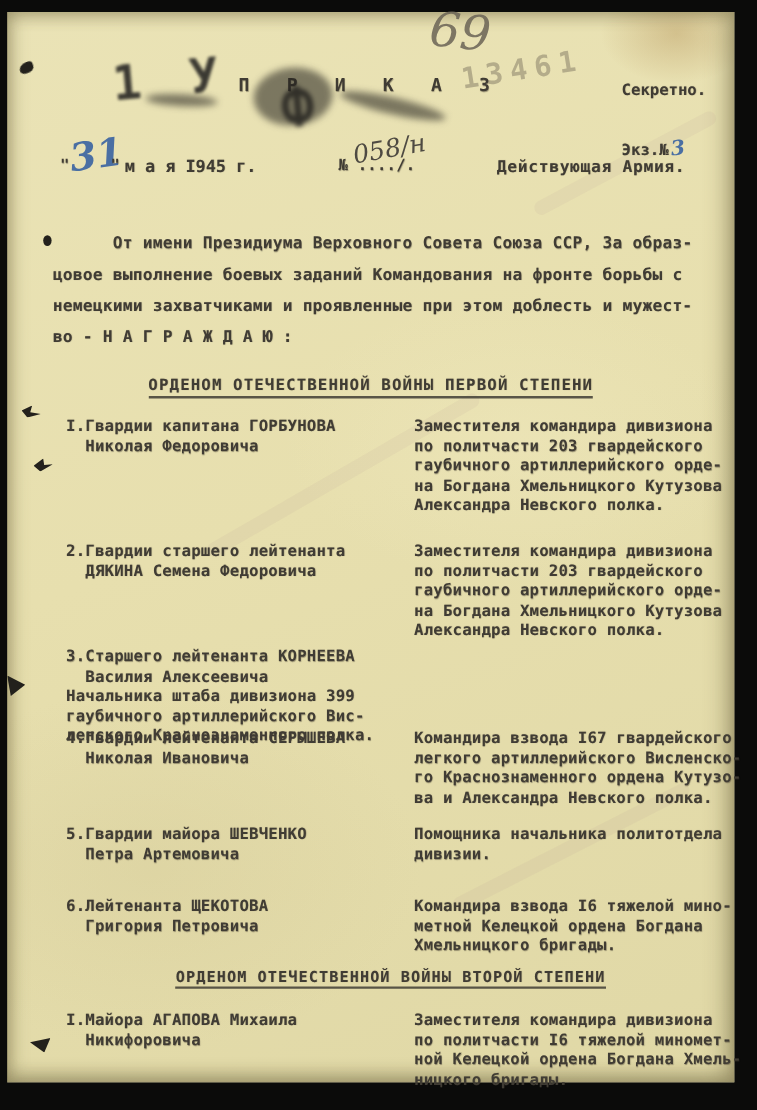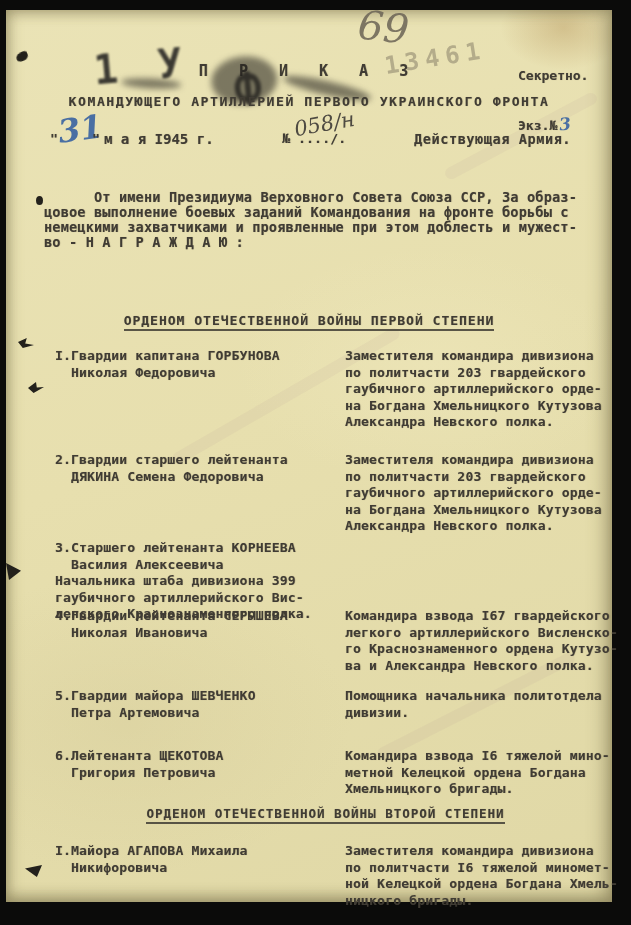--- a/index.html
+++ b/index.html
@@ -26,21 +26,21 @@
     font-weight:bold;color:#403c34;white-space:pre-wrap;
     text-shadow:.4px .4px .7px rgba(62,56,44,.45);
   }
   .abs{position:absolute;}
   .center{left:0;right:0;text-align:center;}
   .hand{font-family:"DejaVu Serif","Liberation Serif",serif;font-style:italic;}
   .title{font-size:15px;letter-spacing:11px;}
   .subtitle{font-size:13px;letter-spacing:1.6px;}
   .secret{font-size:13px;line-height:16px;}
   .body-13{font-size:13px;line-height:16.5px;letter-spacing:.2px;}
-  .preamble{font-size:13.5px;line-height:15px;letter-spacing:.2px;}
+  .preamble{font-size:13.5px;line-height:26px;letter-spacing:.2px;}
   .sec-head{display:inline-block;font-size:13px;letter-spacing:1px;
     border-bottom:2px solid rgba(64,60,52,.85);padding-bottom:1px;}
   .sec-head-2{font-size:12.5px;}
   .entry{position:absolute;left:49px;display:flex;}
   .col-name{width:290px;}
   .col-pos{width:285px;}
   .blue{color:#4a6fa3;text-shadow:none;}
   .pencil{color:#6b6456;text-shadow:none;}
   .faded{color:#a39b7d;text-shadow:none;}
   .ink-mark{position:absolute;background:#23211c;filter:blur(.4px);}
@@ -74,21 +74,20 @@
   <div class="abs center typed title" style="top:52px;">П Р И К А З</div>
 
   <div class="overstamp">
     <span class="st1">1 У</span>
     <span class="st2">Ф</span>
     <span class="blob" style="left:120px;top:30px;width:66px;height:48px;"></span>
     <span class="blob" style="left:190px;top:62px;width:90px;height:14px;transform:rotate(18deg);"></span>
     <span class="blob" style="left:30px;top:44px;width:60px;height:10px;transform:rotate(8deg);"></span>
   </div>
 
-  <div class="abs center typed subtitle" style="top:84px;">КОМАНДУЮЩЕГО АРТИЛЛЕРИЕЙ ПЕРВОГО УКРАИНСКОГО ФРОНТА</div>
 
   <div class="abs" style="left:0;top:0;width:100%;height:0;">
     <span class="abs typed body-13" style="left:44px;top:121px;">"</span>
     <span class="abs hand blue" style="left:52px;top:100px;font-size:32px;font-weight:bold;transform:rotate(-8deg);">31</span>
     <span class="abs typed body-13" style="left:86px;top:121px;">"</span>
     <span class="abs typed" style="left:98px;top:121px;font-size:14px;">м а я I945 г.</span>
     <span class="abs typed body-13" style="left:276px;top:121px;">№ ..../.</span>
     <span class="abs hand" style="left:288px;top:102px;font-size:21px;color:#4e4a42;transform:rotate(-10deg);">058/н</span>
     <span class="abs typed" style="left:408px;top:121px;font-size:13.5px;letter-spacing:.6px;">Действующая Армия.</span>
   </div>

